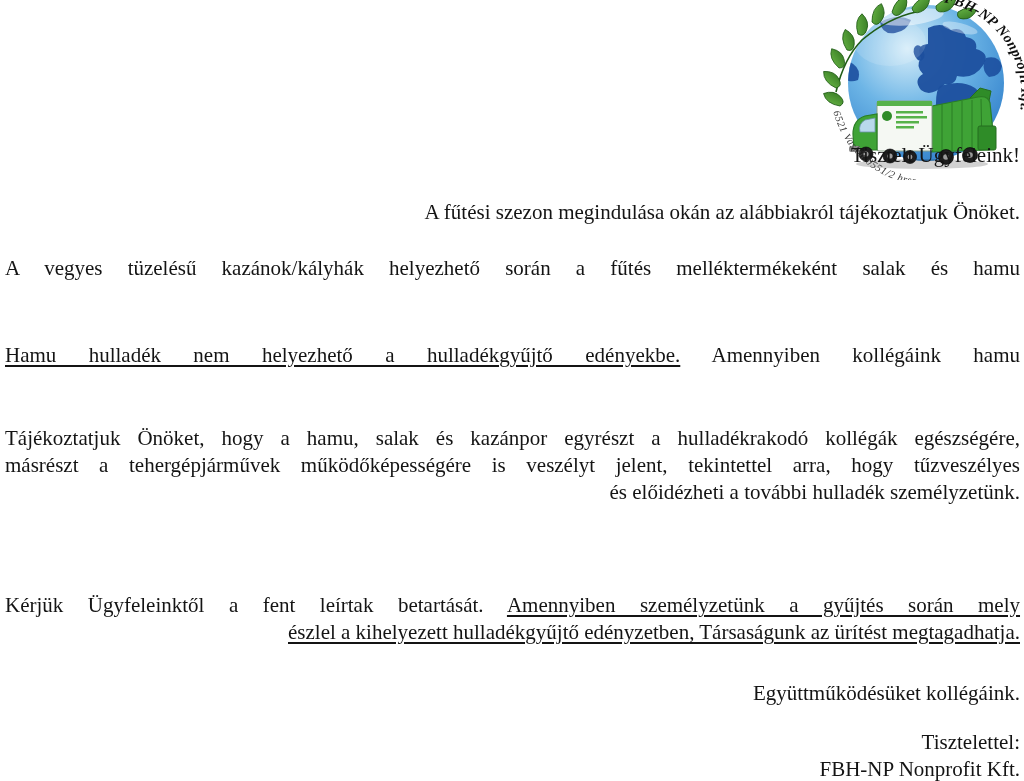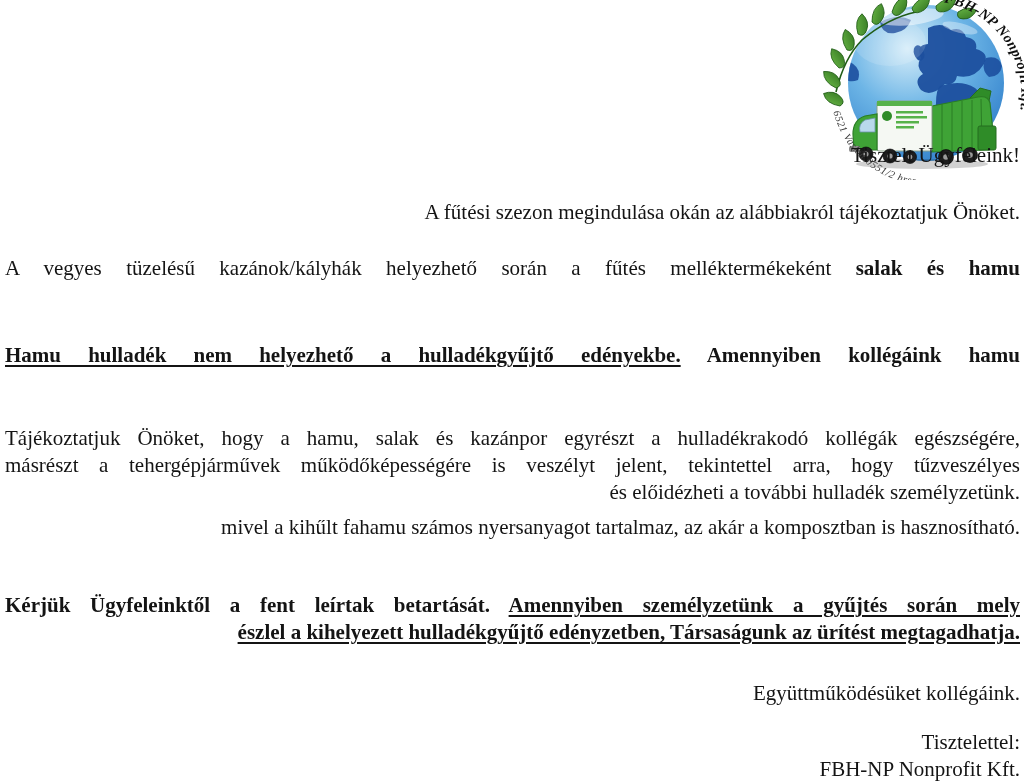--- a/index.html
+++ b/index.html
@@ -12,21 +12,21 @@
     overflow:hidden;
   }
   .page { position:absolute; inset:0; background:#ffffff; }
   .letter {
     position:absolute; left:5px; top:0; width:1015px;
     font-size:21px; line-height:27px;
   }
   .block { position:absolute; left:0; width:100%; }
   .line { min-height:27px;text-align:right; }
   .line.j { text-align:justify; text-align-last:justify; }
-  .b { font-weight:bold; }
+  .b { font-weight:normal; }
   .u { text-decoration:underline; text-decoration-thickness:2px; text-underline-offset:3px; }
   .logo { position:absolute; left:820px; top:0; width:204px; height:180px; }
   .arc-top-text {
     font-family:"Liberation Serif",serif; font-style:italic; font-weight:600;
     font-size:14.5px; letter-spacing:.2px; fill:#0e0e0e;
   }
   .arc-bottom-text {
     font-family:"Liberation Serif",serif; font-style:italic;
     font-size:10.5px; letter-spacing:.6px; fill:#3c3c3c;
   }
@@ -148,21 +148,20 @@
       </div>
     </div>
 
     <div class="block" style="top:425px">
       <div class="line j"><span>Tájékoztatjuk Önöket, hogy a hamu, salak és kazánpor egyrészt a hulladékrakodó kollégák egészségére,</span></div>
       <div class="line j"><span>másrészt a tehergépjárművek működőképességére is veszélyt jelent, tekintettel arra, hogy tűzveszélyes</span></div>
       <div class="line"><span>és előidézheti a további hulladék személyzetünk.</span></div>
     </div>
 
     <div class="block" style="top:514px">
-      <div class="line"><span>mivel a kihűlt fahamu számos nyersanyagot tartalmaz, az akár a komposztban is hasznosítható.</span></div>
     </div>
 
     <div class="block" style="top:592px">
       <div class="line j">
         <span class="b">Kérjük Ügyfeleinktől a fent leírtak betartását. </span><span class="b u">Amennyiben személyzetünk a gyűjtés során mely</span>
       </div>
       <div class="line">
         <span class="b u">észlel a kihelyezett hulladékgyűjtő edényzetben, Társaságunk az ürítést megtagadhatja.</span>
       </div>
     </div>

